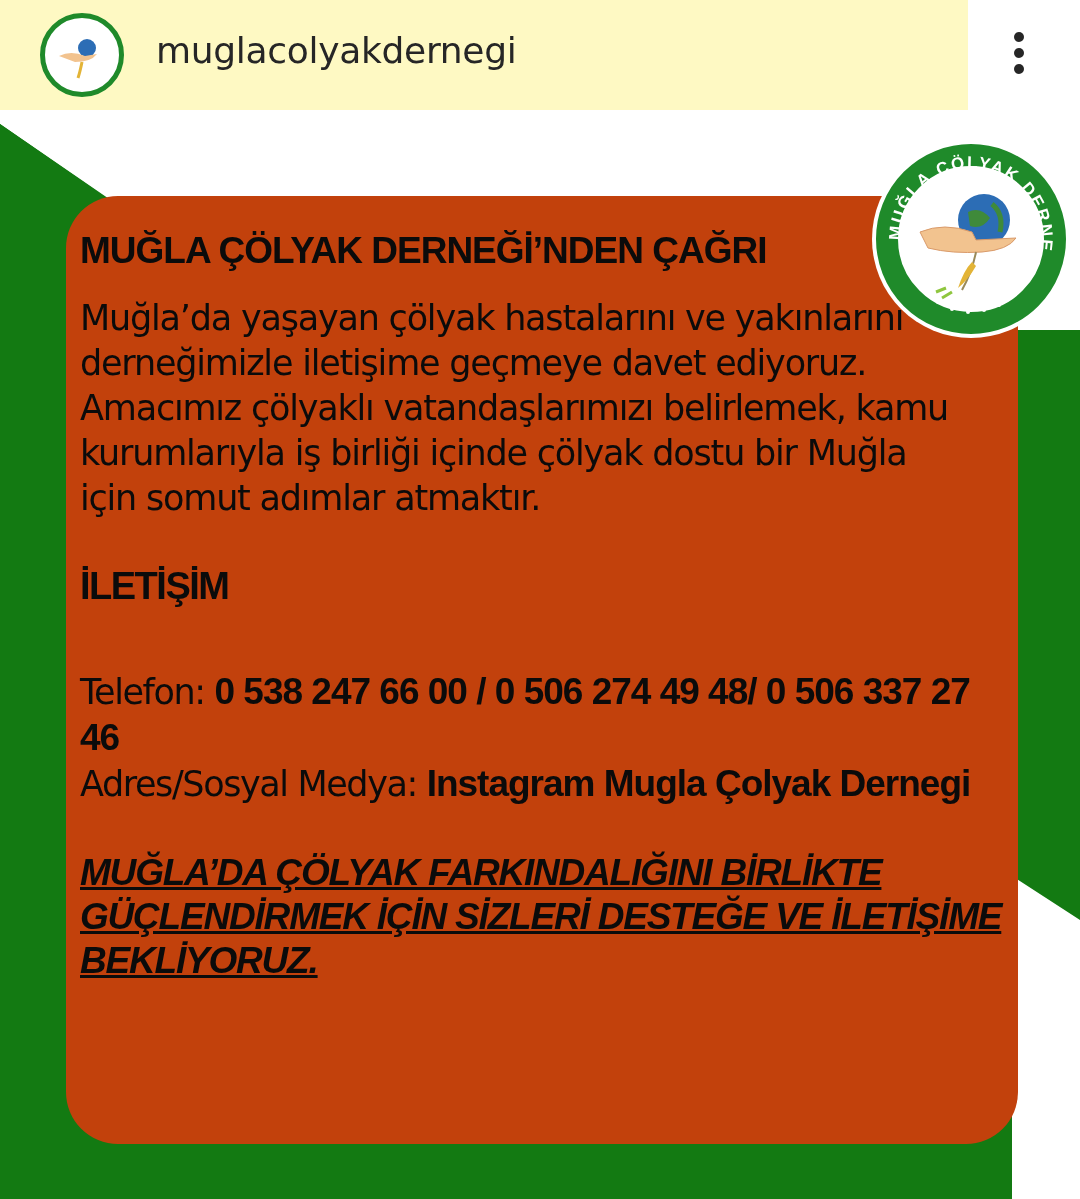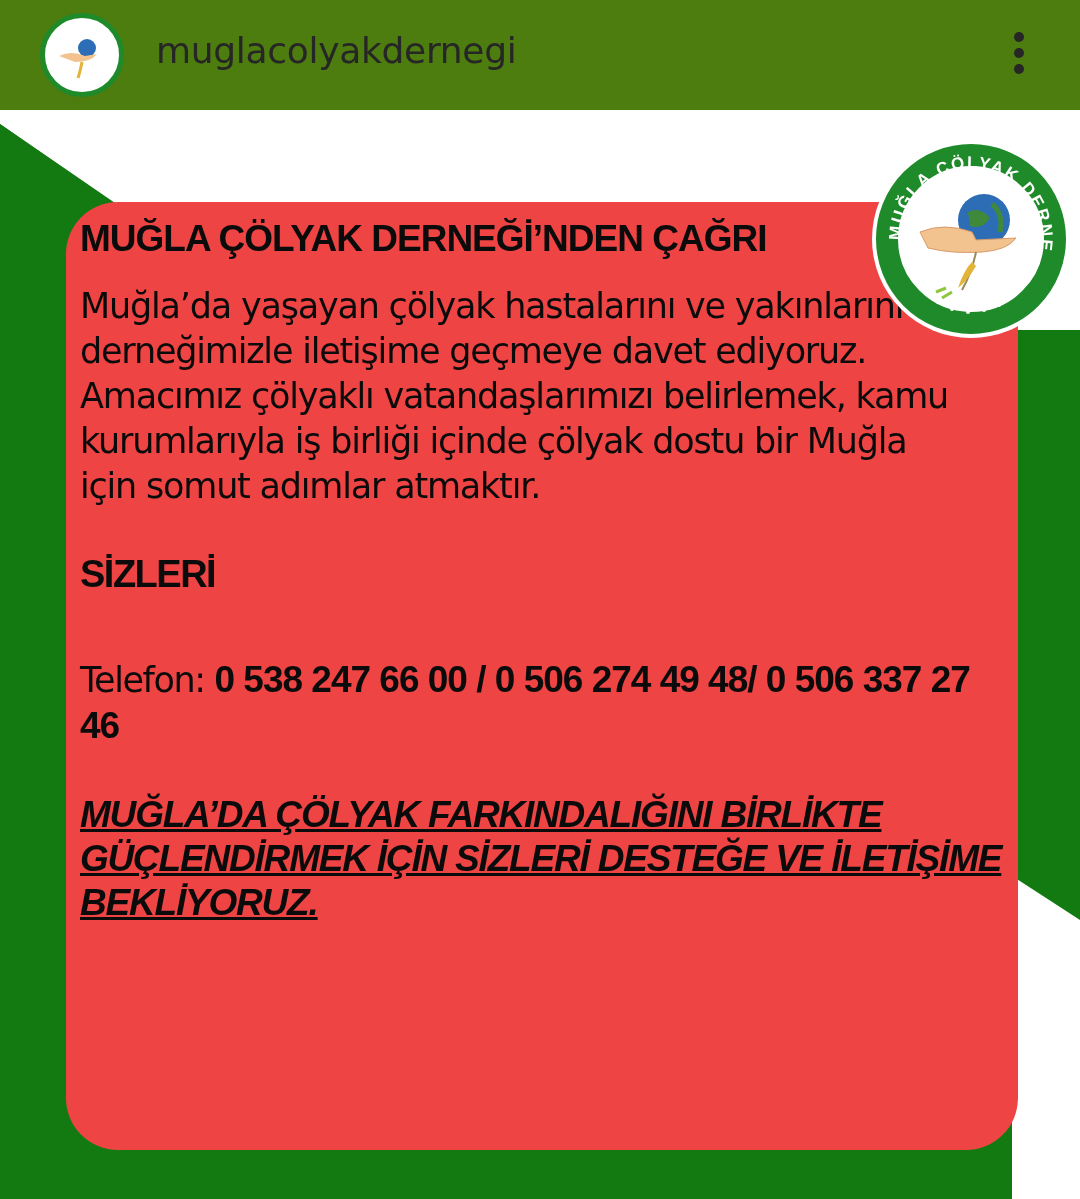--- a/index.html
+++ b/index.html
@@ -3,22 +3,22 @@
 <meta charset="utf-8">
 <style>
   html, body { margin: 0; padding: 0; }
   body {
     width: 1080px; height: 1199px; overflow: hidden;
     background: #ffffff;
     font-family: "DejaVu Sans", sans-serif;
     position: relative;
   }
   .header {
-    position: absolute; left: 0; top: 0; width: 1080px; height: 110px;
-    background: #4d7c0f; z-index: 5;
+    position: absolute; left: 0; top: 0; width: 968px; height: 110px;
+    background: #fef9c3; z-index: 5;
   }
   .avatar {
     position: absolute; left: 40px; top: 13px; width: 84px; height: 84px;
     border-radius: 50%;
     background: #ffffff;
     border: 5px solid #1f8a2a;
     box-sizing: border-box;
     overflow: hidden;
   }
   .username {
@@ -33,25 +33,25 @@
   }
   .more-btn span { width: 10px; height: 10px; border-radius: 50%; background: #262626; display: block; }
 
   .post {
     position: absolute; left: 0; top: 110px; width: 1080px; height: 1089px;
     overflow: hidden;
   }
   .green-bg { position: absolute; left: 0; top: 0; width: 1080px; height: 1089px; }
 
   .card {
-    position: absolute; left: 66px; top: 92px; width: 952px; height: 948px;
-    background: #ef4444;
+    position: absolute; left: 66px; top: 86px; width: 952px; height: 948px;
+    background: #c2410c;
     border-radius: 52px;
     box-sizing: border-box;
-    padding: 14px 12px 0 14px;
+    padding: 32px 12px 0 14px;
     color: #0b0b0b;
   }
   .title {
     font-family: "Liberation Sans", sans-serif;
     font-weight: bold; font-size: 37px; letter-spacing: -1px;
     margin: 0; line-height: 46px;
   }
   .intro {
     font-family: "DejaVu Sans", sans-serif;
     font-size: 35px; line-height: 45px; letter-spacing: -1.2px;
@@ -106,24 +106,27 @@
 
 <div class="post">
   <svg class="green-bg" viewBox="0 0 1080 1089" preserveAspectRatio="none">
     <polygon points="0,14 300,220 1080,220 1080,810 1012,766 1012,1089 0,1089" fill="#137a12"></polygon>
     <polygon points="0,14 95,80 95,1089 0,1089" fill="#137a12"></polygon>
   </svg>
 
   <div class="card">
     <h1 class="title">MUĞLA ÇÖLYAK DERNEĞİ’NDEN ÇAĞRI</h1>
     <div class="intro">Muğla’da yaşayan çölyak hastalarını ve yakınlarını derneğimizle iletişime geçmeye davet ediyoruz. Amacımız çölyaklı vatandaşlarımızı belirlemek, kamu kurumlarıyla iş birliği içinde çölyak dostu bir Muğla için somut adımlar atmaktır.</div>
-    <div class="contact-heading">SİZLERİ</div>
+    <div class="contact-heading">İLETİŞİM</div>
     <div class="contact">
       <div>
         <span class="lbl">Telefon: </span><span class="val">0 538 247 66 00 / 0 506 274 49 48/ 0 506 337 27 46</span>
+      </div>
+      <div>
+        <span class="lbl">Adres/Sosyal Medya: </span><span class="val">Instagram Mugla Çolyak Dernegi</span>
       </div>
     </div>
     <div class="closing">MUĞLA’DA ÇÖLYAK FARKINDALIĞINI BİRLİKTE GÜÇLENDİRMEK İÇİN SİZLERİ DESTEĞE VE İLETİŞİME BEKLİYORUZ.</div>
   </div>
 
   <div class="logo">
     <svg width="198" height="198" viewBox="0 0 198 198">
       <defs>
         <path id="ringPath" d="M 30 110 A 70 70 0 1 1 168 110"></path>
       </defs>

